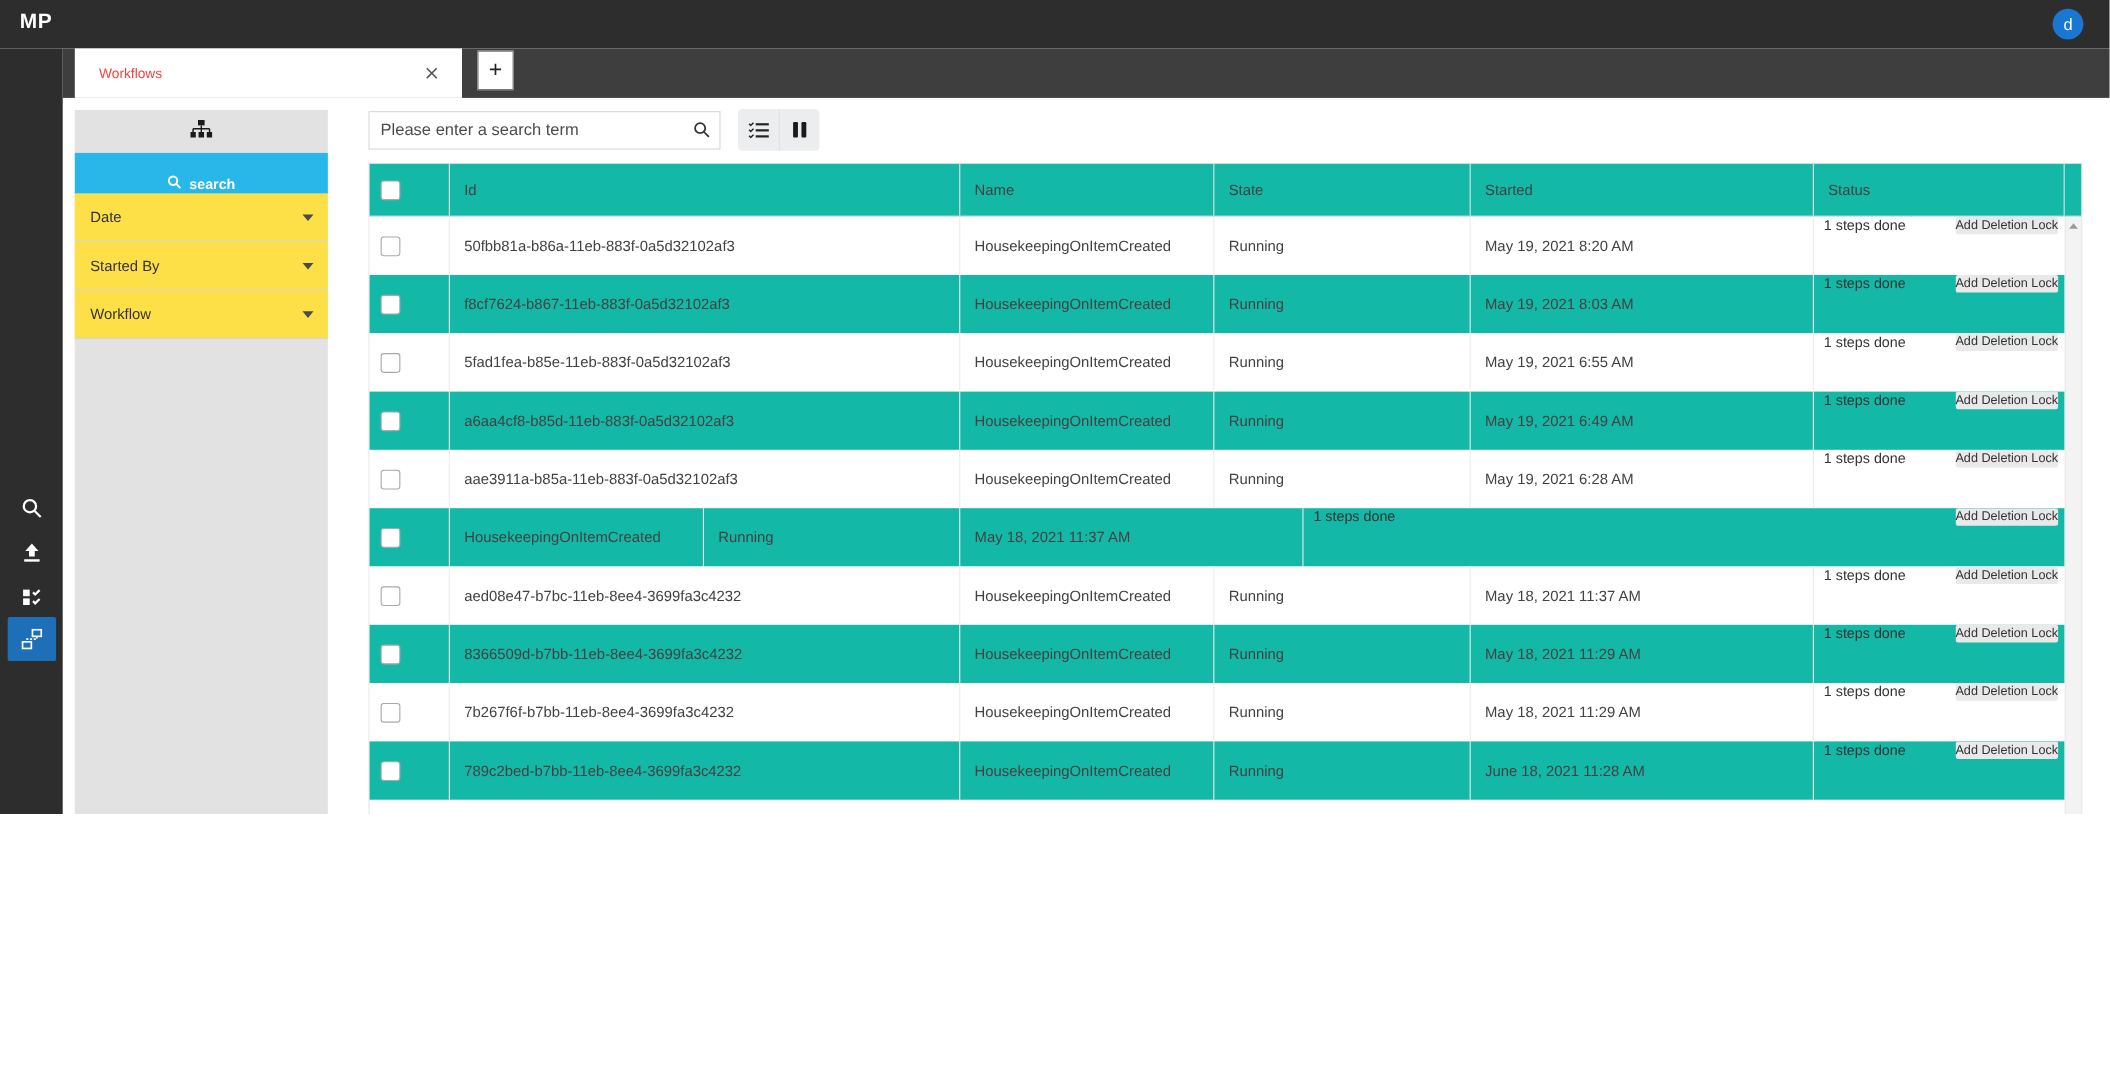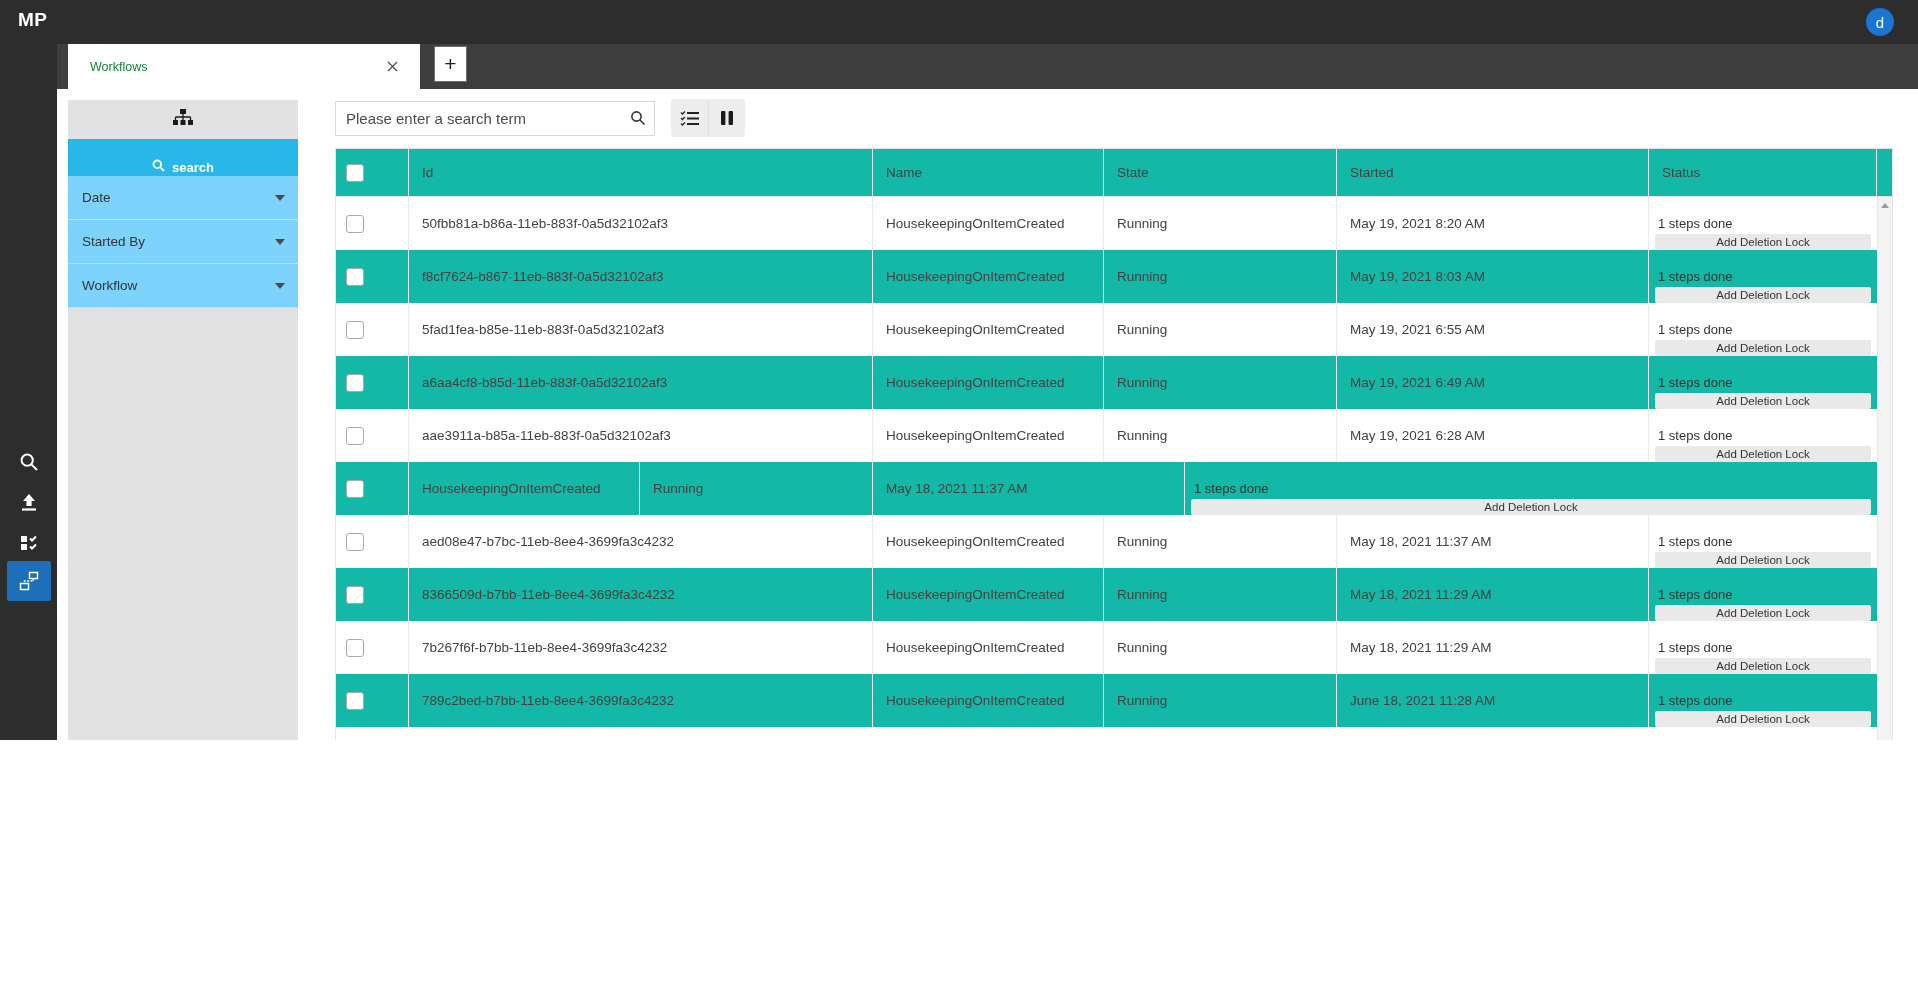--- a/index.html
+++ b/index.html
@@ -10,31 +10,31 @@
   .logo{position:absolute;left:18px;top:9px;color:#fff;font-size:19px;font-weight:700;letter-spacing:.5px;}
   .avatar{position:absolute;left:1866px;top:8px;width:28px;height:28px;border-radius:50%;
           background:#1976d2;color:#fff;font-size:15px;display:flex;align-items:center;justify-content:center;}
   .side-rail{position:absolute;left:0;top:44px;width:57px;height:948px;background:#2d2d2d;}
   .rail-icon{position:absolute;left:0;width:57px;height:36px;display:flex;align-items:center;justify-content:center;cursor:pointer;}
   .rail-active{position:absolute;left:7px;width:44px;height:40px;background:#1d70b8;border-radius:2px;
                display:flex;align-items:center;justify-content:center;cursor:pointer;}
 
   .tab-bar{position:absolute;left:57px;top:44px;width:1861px;height:45px;background:#3e3e3e;}
   .tab{position:absolute;left:68px;top:44px;width:352px;height:45px;background:#fff;display:flex;align-items:center;}
-  .tab-title{margin-left:22px;font-size:12.5px;color:#15803d;}
+  .tab-title{margin-left:22px;font-size:12.5px;color:#ef4444;}
   .tab-close{margin-left:auto;margin-right:20px;width:16px;height:16px;display:flex;align-items:center;justify-content:center;cursor:pointer;}
   .new-tab{position:absolute;left:434px;top:46px;width:33px;height:36px;background:#fff;border:1px solid #6d6d6d;
            font-size:21px;color:#222;display:flex;align-items:center;justify-content:center;cursor:pointer;box-sizing:border-box;}
 
   
   .filter-panel{position:absolute;left:68px;top:100px;width:230px;height:888px;background:#e2e2e2;}
   .panel-head{height:39px;display:flex;align-items:center;justify-content:center;}
   .search-btn{height:37px;width:100%;border:none;background:#29b6e8;color:#fff;font-size:13px;font-weight:700;
               display:flex;align-items:flex-end;justify-content:center;gap:7px;cursor:pointer;}
-  .acc-item{height:43px;background:#7dd3fc;border-bottom:1px solid #d5d5d5;display:flex;align-items:center;cursor:pointer;}
+  .acc-item{height:43px;background:#fde047;border-bottom:1px solid #d5d5d5;display:flex;align-items:center;cursor:pointer;}
   .acc-item:first-of-type{border-top:1px solid #d5d5d5;}
   .acc-label{margin-left:14px;font-size:13.5px;color:#333;}
   .caret{margin-left:auto;margin-right:13px;width:0;height:0;border-left:5px solid transparent;
          border-right:5px solid transparent;border-top:6px solid #4a4a4a;}
 
   
   .search-box{position:absolute;left:335px;top:101px;width:320px;height:35px;box-sizing:border-box;}
   .search-input{width:100%;height:100%;box-sizing:border-box;border:1px solid #d8d8d8;padding:0 34px 0 10px;
                 font-size:15px;color:#8b5cf6;font-family:"Liberation Sans","DejaVu Sans",sans-serif;}
   .search-input::placeholder{color:#4c4c4c;opacity:1;}
@@ -59,21 +59,21 @@
   .col-status{flex:1;}
   .col-filler{width:15px;}
 
   .grid-body{flex:1;display:flex;min-height:0;}
   .rows-wrap{width:1541px;}
   .grid-row{display:flex;height:53px;background:#fff;}
   .grid-row.alt{background:#14b8a6;}
   .cell{display:flex;align-items:center;padding-left:13px;box-sizing:border-box;border-right:1px solid #ebebeb;
         font-size:13.5px;color:#424242;overflow:hidden;}
   .cell.col-check{padding-left:10px;}
-  .cell.col-status{flex-direction:column;align-items:stretch;justify-content:flex-end;padding:0 6px;border-right:none;}
+  .cell.col-status{flex-direction:row;align-items:stretch;justify-content:space-between;padding:0 6px;border-right:none;}
   .steps-label{font-size:13px;color:#333;padding-left:3px;margin-bottom:3px;}
   .add-lock-btn{height:16px;border:none;border-radius:2px;background:#e9e9e9;color:#333;font-size:11.5px;
                 line-height:15px;cursor:pointer;font-family:inherit;padding:0;}
 
   .checkbox{width:18px;height:18px;background:#fff;border:1px solid #a9a9a9;border-radius:3px;box-sizing:border-box;cursor:pointer;}
 
   .vscroll{position:relative;width:15px;background:#f3f3f3;border-left:1px solid #e8e8e8;box-sizing:border-box;}
   .tri-up{position:absolute;top:6px;left:3px;width:0;height:0;border-left:4px solid transparent;
           border-right:4px solid transparent;border-bottom:5px solid #9a9a9a;}
   .tri-down{position:absolute;bottom:6px;left:3px;width:0;height:0;border-left:4px solid transparent;

